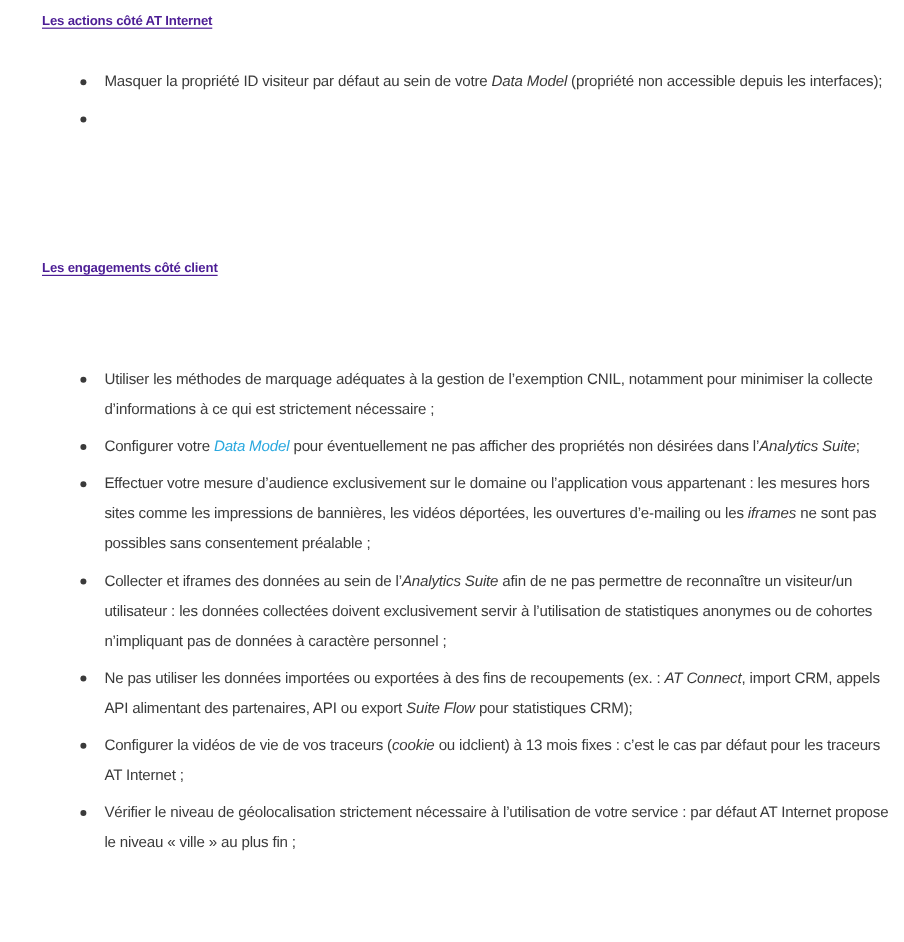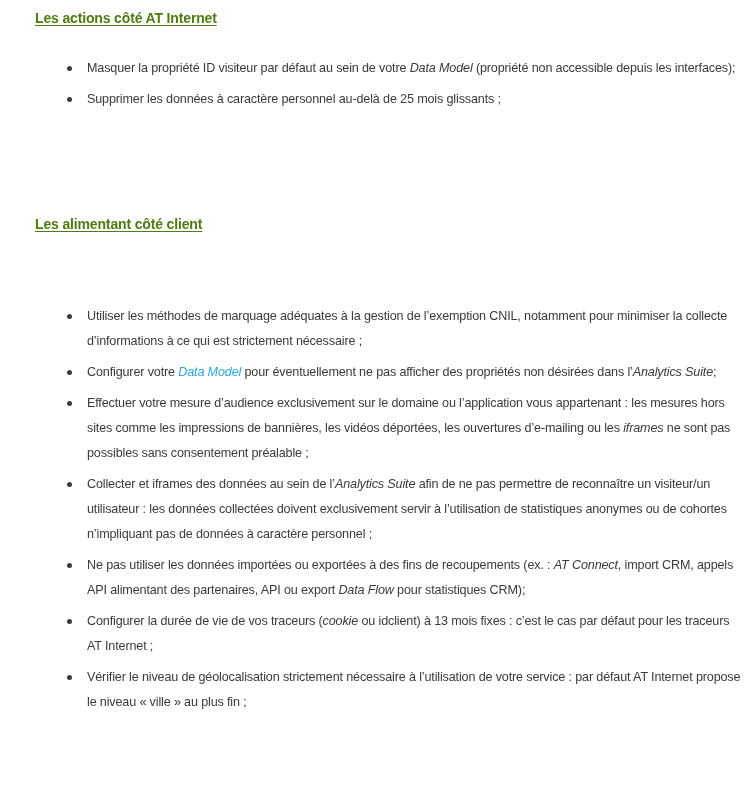--- a/index.html
+++ b/index.html
@@ -19,22 +19,22 @@
     .page {
       position: relative;
       padding: 0;
     }
     .section-title {
       position: absolute;
       left: 35px;
       font-weight: bold;
       text-decoration: underline;
       text-underline-offset: 2px;
-      color: #4d7c0f;
-      font-size: 14px;
+      color: #4c1d95;
+      font-size: 11px;
       margin: 0;
       line-height: 16px;
     }
     ul.items {
       position: absolute;
       left: 16px;
       margin: 0;
       padding: 0;
       list-style: none;
       width: 740px;
@@ -62,26 +62,26 @@
       text-decoration: none;
     }
   </style>
 </head>
 <body>
 
 <div class="page">
   <h3 class="section-title" style="top:10px;">Les actions côté AT Internet</h3>
   <ul class="items" style="top:56px;">
       <li><span class="bullet"></span><span>Masquer la propriété ID visiteur par défaut au sein de votre </span><em>Data Model</em><span> (propriété non accessible depuis les interfaces);</span></li>
-      <li><span class="bullet"></span><span>Supprimer les données à caractère personnel au-delà de 25 mois glissants ;</span></li>
+      <li><span class="bullet"></span></li>
     </ul>
 
-  <h3 class="section-title" style="top:216px;">Les alimentant côté client</h3>
+  <h3 class="section-title" style="top:216px;">Les engagements côté client</h3>
   <ul class="items" style="top:262px;margin-top:42px;">
       <li><span class="bullet"></span><span>Utiliser les méthodes de marquage adéquates à la gestion de l’exemption CNIL, notamment pour minimiser la collecte d’informations à ce qui est strictement nécessaire ;</span></li>
       <li><span class="bullet"></span><span>Configurer votre </span><a class="link" href="#">Data Model</a><span> pour éventuellement ne pas afficher des propriétés non désirées dans l’</span><em>Analytics Suite</em><span>;</span></li>
       <li><span class="bullet"></span><span>Effectuer votre mesure d’audience exclusivement sur le domaine ou l’application vous appartenant : les mesures hors sites comme les impressions de bannières, les vidéos déportées, les ouvertures d’e-mailing ou les </span><em>iframes</em><span> ne sont pas possibles sans consentement préalable ;</span></li>
       <li><span class="bullet"></span><span>Collecter et iframes des données au sein de l’</span><em>Analytics Suite</em><span> afin de ne pas permettre de reconnaître un visiteur/un utilisateur : les données collectées doivent exclusivement servir à l’utilisation de statistiques anonymes ou de cohortes n’impliquant pas de données à caractère personnel ;</span></li>
-      <li><span class="bullet"></span><span>Ne pas utiliser les données importées ou exportées à des fins de recoupements (ex. : </span><em>AT Connect</em><span>, import CRM, appels API alimentant des partenaires, API ou export </span><em>Data Flow</em><span> pour statistiques CRM);</span></li>
-      <li><span class="bullet"></span><span>Configurer la durée de vie de vos traceurs (</span><em>cookie</em><span> ou idclient) à 13 mois fixes : c’est le cas par défaut pour les traceurs AT Internet ;</span></li>
+      <li><span class="bullet"></span><span>Ne pas utiliser les données importées ou exportées à des fins de recoupements (ex. : </span><em>AT Connect</em><span>, import CRM, appels API alimentant des partenaires, API ou export </span><em>Suite Flow</em><span> pour statistiques CRM);</span></li>
+      <li><span class="bullet"></span><span>Configurer la vidéos de vie de vos traceurs (</span><em>cookie</em><span> ou idclient) à 13 mois fixes : c’est le cas par défaut pour les traceurs AT Internet ;</span></li>
       <li><span class="bullet"></span><span>Vérifier le niveau de géolocalisation strictement nécessaire à l’utilisation de votre service : par défaut AT Internet propose le niveau « ville » au plus fin ;</span></li>
     </ul>
 </div>
 
 </body></html>

